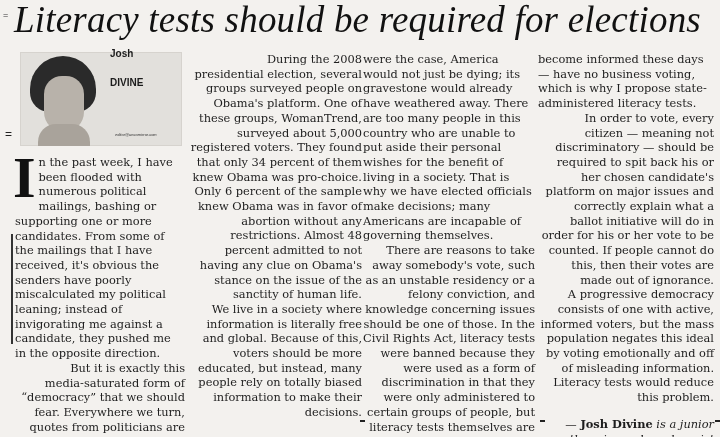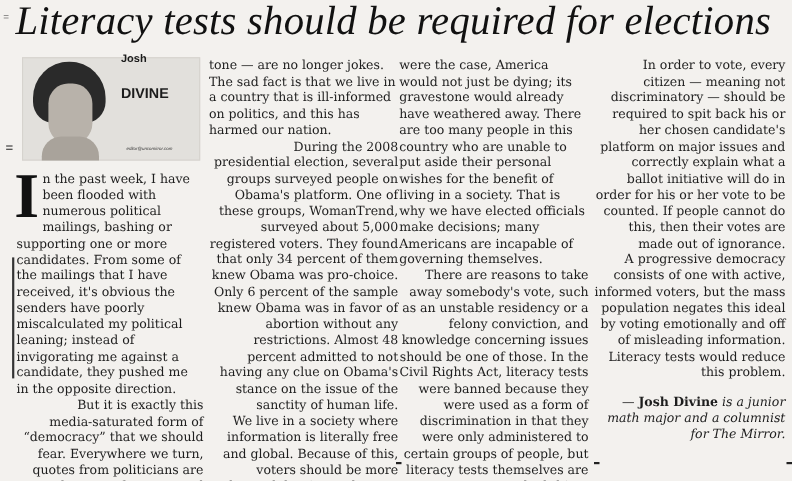--- a/index.html
+++ b/index.html
@@ -41,21 +41,21 @@
   .face .neck {
     position:absolute; left:12px; top:68px; width:52px; height:26px;
     background:#a9a39b; border-radius:18px 18px 0 0;
   }
   .author-first {
     position:absolute; left:110px; top:48px;
     font-family:"Liberation Sans", sans-serif; font-weight:bold; font-size:10px; color:#1c1c1c;
   }
   .author-last {
     position:absolute; left:110px; top:77px;
-    font-family:"Liberation Sans", sans-serif; font-weight:bold; font-size:13px; color:#1c1c1c;
+    font-family:"Liberation Sans", sans-serif; font-weight:bold; font-size:10px; color:#1c1c1c;
   }
   .author-email {
     position:absolute; left:115px; top:132px;
     font-family:"Liberation Sans", sans-serif; font-size:4px; color:#333; font-style:italic;
   }
   .side-mark {
     position:absolute; left:5px; top:130px; font-size:12px; color:#222;
     font-family:"Liberation Sans", sans-serif; line-height:8px;
   }
   .rule-left {
@@ -101,33 +101,33 @@
 <span class="author-email">editor@uncomirror.com</span>
 <span class="side-mark">=</span>
 <div class="rule-left"></div>
 
 <div class="col col1">
   <p class="first-para"><span class="dropcap">I</span><span>n the past week, I have been flooded with numerous political mailings, bashing or supporting one or more candidates. From some of the mailings that I have received, it's obvious the senders have poorly miscalculated my political leaning; instead of invigorating me against a candidate, they pushed me in the opposite direction.</span></p>
   <p class="ind">But it is exactly this media-saturated form of “democracy” that we should fear. Everywhere we turn, quotes from politicians are taken out of context and people blow up at playful references that — when read in the absence of a dialectic</p>
 </div>
 
 <div class="col col2">
-  <p>tone — are no longer jokes. The sad fact is that we live in a country that is ill-informed on politics, and this has harmed our nation.</p>
   <p class="ind">During the 2008 presidential election, several groups surveyed people on Obama's platform. One of these groups, WomanTrend, surveyed about 5,000 registered voters. They found that only 34 percent of them knew Obama was pro-choice. Only 6 percent of the sample knew Obama was in favor of abortion without any restrictions. Almost 48 percent admitted to not having any clue on Obama's stance on the issue of the sanctity of human life.</p>
   <p class="ind">We live in a society where information is literally free and global. Because of this, voters should be more educated, but instead, many people rely on totally biased information to make their decisions.</p>
 
 </div>
 
 <div class="col col3">
   <p>were the case, America would not just be dying; its gravestone would already have weathered away. There are too many people in this country who are unable to put aside their personal wishes for the benefit of living in a society. That is why we have elected officials make decisions; many Americans are incapable of governing themselves.</p>
   <p class="ind">There are reasons to take away somebody's vote, such as an unstable residency or a felony conviction, and knowledge concerning issues should be one of those. In the Civil Rights Act, literacy tests were banned because they were used as a form of discrimination in that they were only administered to certain groups of people, but literacy tests themselves are not a bad thing.</p>
 
 </div>
 
 <div class="col col4">
+  <p>become informed these days — have no business voting, which is why I propose state-administered literacy tests.</p>
   <p class="ind">In order to vote, every citizen — meaning not discriminatory — should be required to spit back his or her chosen candidate's platform on major issues and correctly explain what a ballot initiative will do in order for his or her vote to be counted. If people cannot do this, then their votes are made out of ignorance.</p>
   <p class="ind">A progressive democracy consists of one with active, informed voters, but the mass population negates this ideal by voting emotionally and off of misleading information. Literacy tests would reduce this problem.</p>
   <p class="ind sig"><span>— </span><span class="name">Josh Divine</span><span class="rest"> is a junior math major and a columnist for The Mirror.</span></p>
 </div>
 
 <div class="tick" style="left:715px;top:420px;"></div>
 <div class="tick" style="left:540px;top:420px;"></div>
 <div class="tick" style="left:360px;top:420px;"></div>
 
 </body></html>

